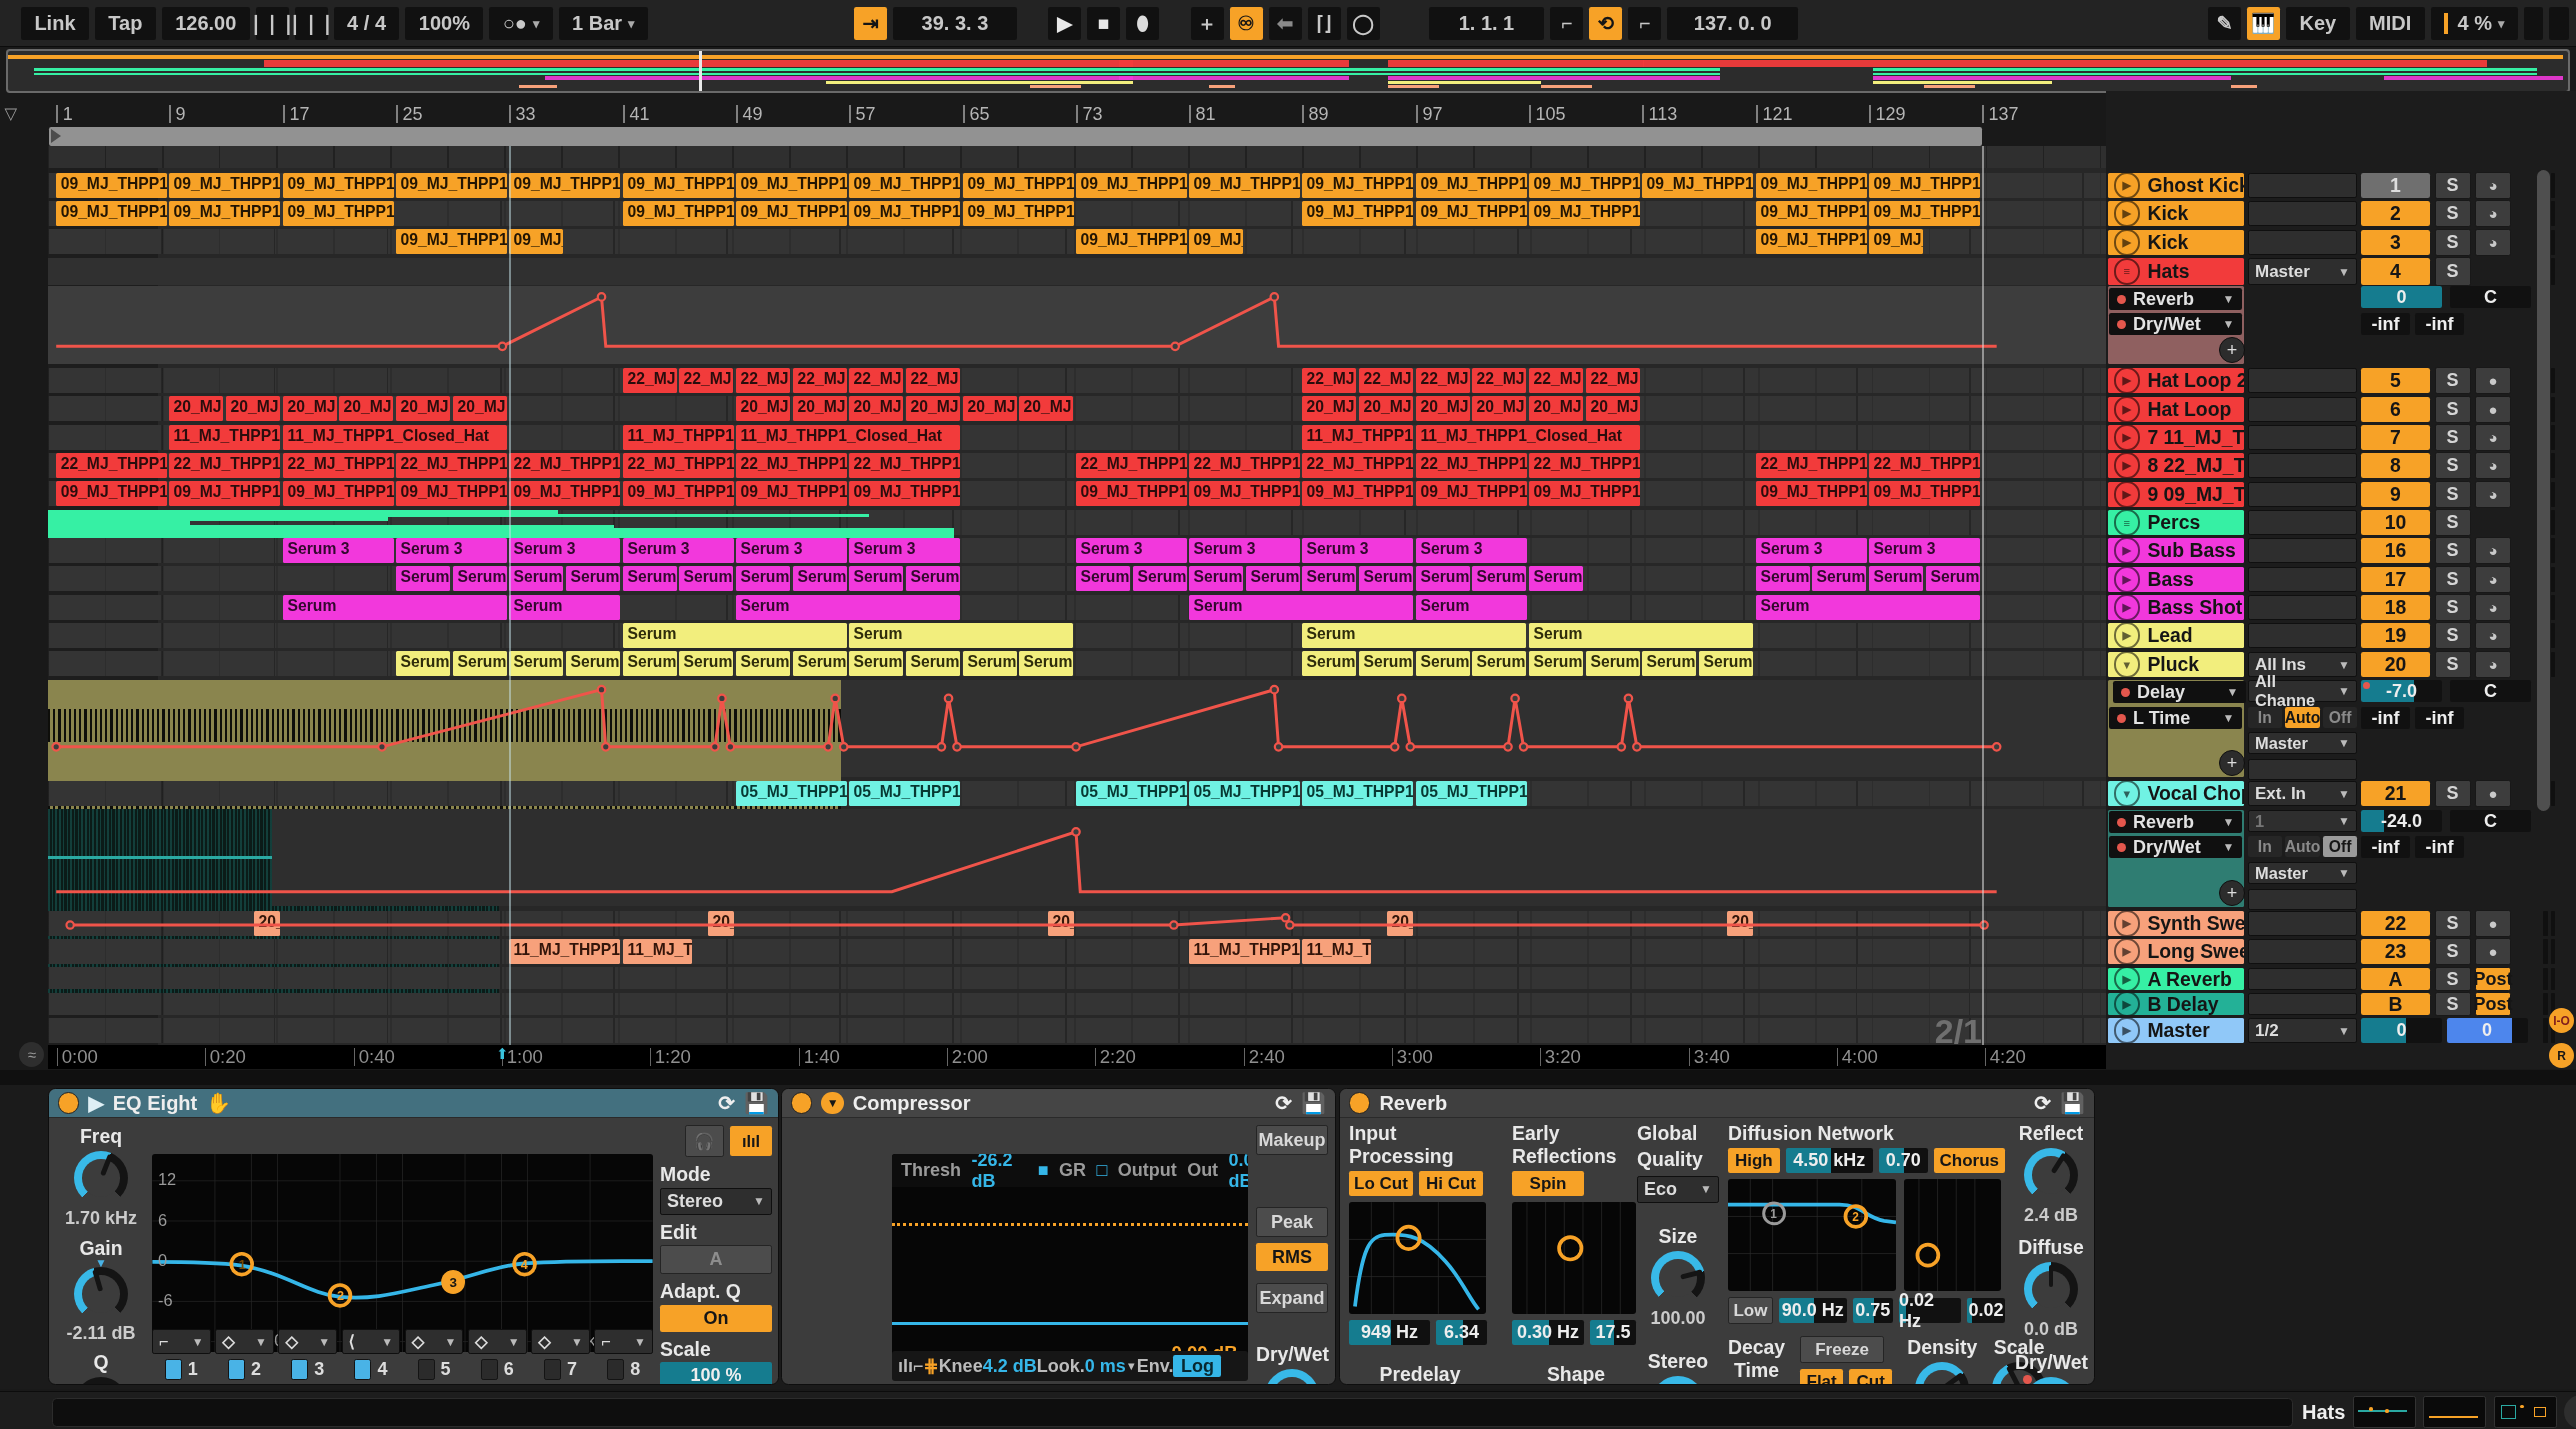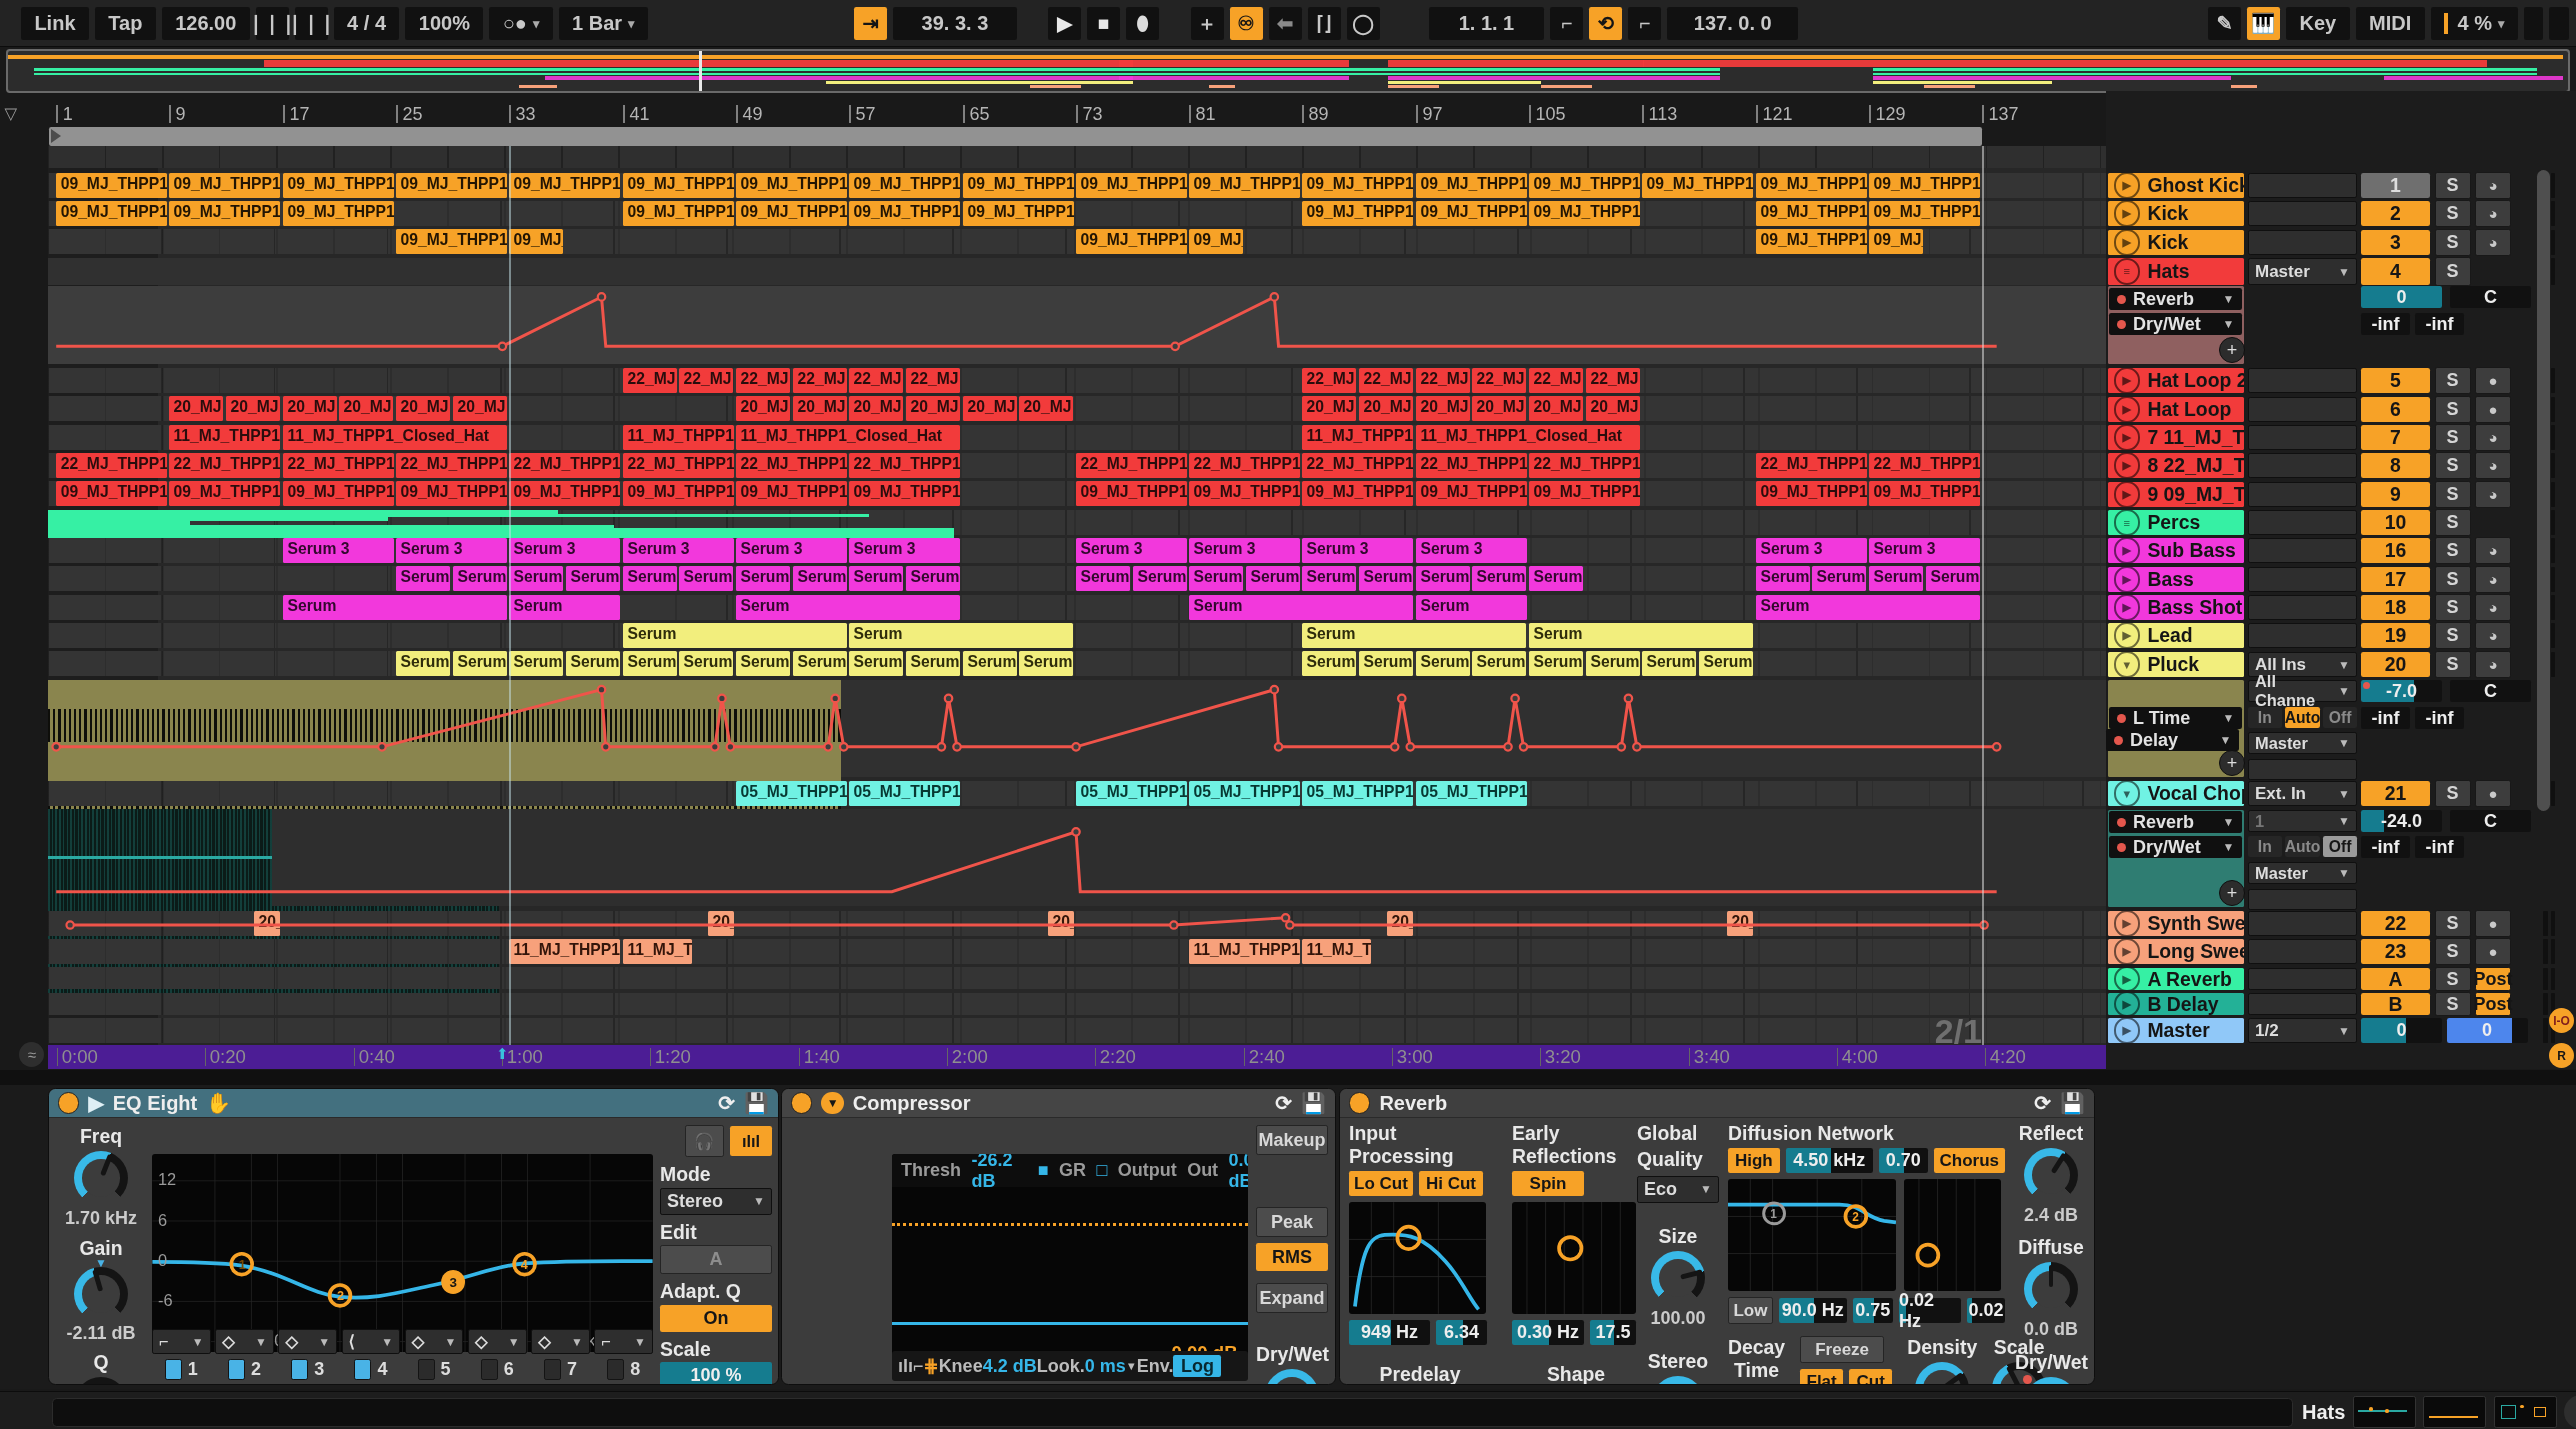--- a/index.html
+++ b/index.html
@@ -25,21 +25,21 @@
   .barnum{position:absolute;top:1.5px;font-size:18px;color:#b5b5b5;padding-left:4.5px;border-left:2.2px solid #808080;height:18px;line-height:18px;}
   #scrub{left:49px;top:127px;width:1933px;height:19.4px;background:#929292;border-radius:2.2px;}
   #scrub:before{content:"";position:absolute;left:1.5px;top:2.2px;border-left:10.4px solid #4c4c4c;border-top:7.5px solid transparent;border-bottom:7.5px solid transparent;}
   #arr{left:48px;top:146px;width:2059px;height:899px;background:#272727;overflow:hidden;}
   .lane{position:absolute;left:0;width:2059px;background:
         repeating-linear-gradient(90deg,rgba(0,0,0,.28) 0 1.5px,transparent 1.5px 113px),
         repeating-linear-gradient(90deg,rgba(0,0,0,.14) 0 1.5px,transparent 1.5px 57px),#343434;}
   .clip{position:absolute;top:0;height:100%;border-radius:1.5px;font-size:15.7px;font-weight:bold;
         padding:1.5px 4.5px;box-sizing:border-box;white-space:nowrap;overflow:hidden;color:#1d1d1d;}
   .envl{position:absolute;left:0;top:0;}
-  #timeruler{left:48px;top:1045px;width:2059px;height:24px;background:#4c1d95;}
+  #timeruler{left:48px;top:1045px;width:2059px;height:24px;background:#000000;}
   .timelabel{position:absolute;top:3px;font-size:18.6px;color:#8f8f8f;padding-left:3.7px;border-left:1.5px solid #666;height:18px;line-height:18px;}
   #zoomind{left:1893px;top:1012px;width:89px;font-size:34px;font-weight:bold;color:#6f6f6f;text-align:right;}
   
   #panel{left:2106px;top:91px;width:470px;height:978px;background:#1c1c1c;}
   .th-name{position:absolute;left:1.5px;width:136px;border-radius:1.5px;color:#151515;font-weight:bold;
            font-size:19.4px;display:flex;align-items:center;gap:7.5px;padding-left:6px;box-sizing:border-box;overflow:hidden;white-space:nowrap;}
   .th-ico{width:22.4px;height:22.4px;border-radius:50%;border:2.2px solid rgba(0,0,0,.55);color:rgba(0,0,0,.6);
           display:flex;align-items:center;justify-content:center;font-size:11.2px;flex:0 0 auto;background:transparent;}
   .th-io{position:absolute;left:142px;width:109px;}
   .iobox{background:#2e2e2e;border:1.5px solid #0f0f0f;border-radius:2.2px;color:#ddd;font-size:18px;font-weight:bold;
@@ -772,21 +772,21 @@
       <div class="th-mix" style="top: 561px; height: 25px;">
         <div class="numbox">20</div>
         <div class="sbox">S</div>
         <div class="sbox" style="color: rgb(201, 201, 201); font-size: 15px;">◕</div>
       </div>
       <div class="meterpair" style="top: 561px; height: 25px;">
         <i></i>
         <i></i>
       </div>
       <div style="position: absolute; left: 1.5px; top: 589px; width: 136px; height: 97px; background: rgb(138, 133, 78); border-radius: 1.5px;"></div>
-      <div class="lanedrop" style="left: 0; top: 590px; width: 133px; height: 22.4px; margin-top: 48px;">
+      <div class="lanedrop" style="left: 7px; top: 590px; width: 133px; height: 22.4px;">
         <span class="reddot"></span>
         <span>Delay</span>
         <span class="ddcaret">▼</span>
       </div>
       <div class="lanedrop" style="left: 3px; top: 616px; width: 133px; height: 22.4px;">
         <span class="reddot"></span>
         <span>L Time</span>
         <span class="ddcaret">▼</span>
       </div>
       <div class="plusbtn" style="left: 113px; top: 659px;">+</div>

